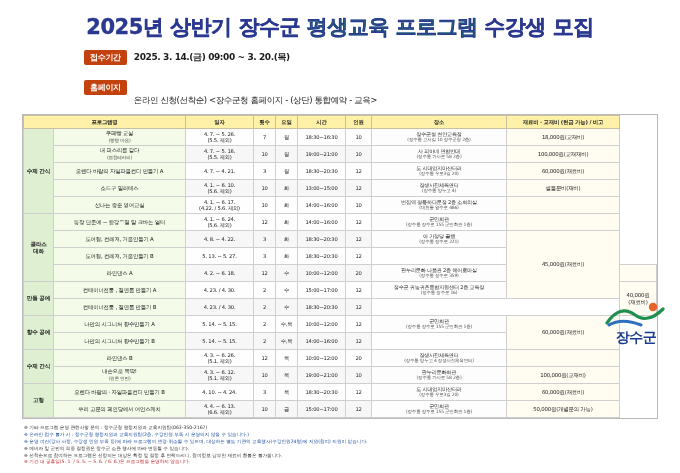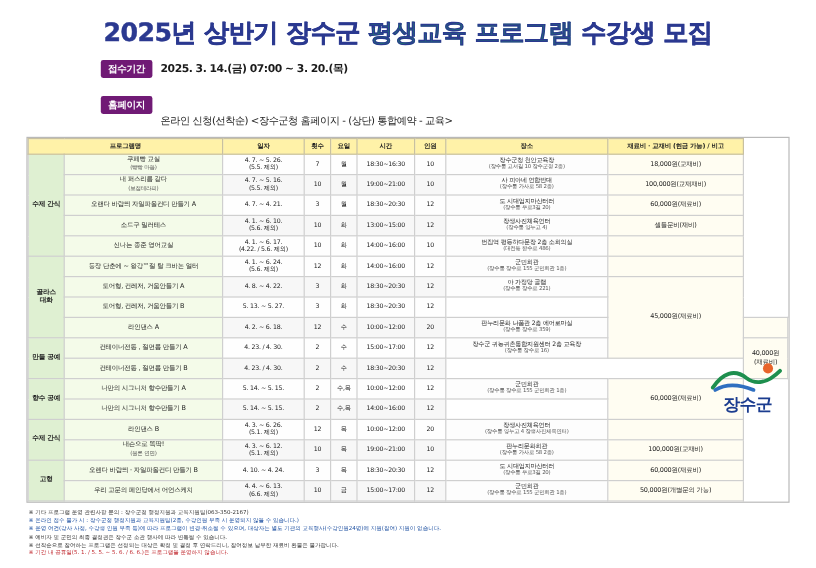--- a/index.html
+++ b/index.html
@@ -40,21 +40,21 @@
     font-size: 8.5px;
     color: #222;
   }
   .info-row {
     display: flex;
     align-items: center;
     margin-bottom: 3px;
   }
   .tag {
     display: inline-block;
-    background: #701a75;
+    background: #c2410c;
     color: #fff;
     font-size: 8px;
     font-weight: bold;
     padding: 2px 6px;
     border-radius: 2px;
     margin-right: 7px;
     white-space: nowrap;
     letter-spacing: -0.3px;
   }
   .info-text {
@@ -123,21 +123,21 @@
     line-height: 1.5;
     width: 440px;
   }
   .notes div { white-space: nowrap; }
   .notes .blue { color: #1b4ea0; }
   .notes .red { color: #c0272d; }
 
   
   .logo {
     position: absolute;
-    right: 26px;
+    right: 13px;
     bottom: 16px;
     text-align: center;
   }
   .logo .mark {
     width: 62px;
     height: 26px;
     position: relative;
     margin: 0 auto 2px auto;
   }
   .logo .mark svg { display: block; }
@@ -155,21 +155,21 @@
 
   <div class="title-wrap">
     <div class="title">
       <span class="accent2">2025년 상반기 장수군 </span><span class="accent">평생교육 프로그램 </span><span class="accent2">수강생 모집</span>
     </div>
   </div>
 
   <div class="info">
     <div class="info-row">
       <span class="tag">접수기간</span>
-      <span class="info-text">2025. 3. 14.(금) 07:00 ~ 3. 20.(목)</span>
+      <span class="info-text">2025. 3. 14.(금) 09:00 ~ 3. 20.(목)</span>
     </div>
     <div class="info-row">
       <span class="tag">홈페이지</span>
       <span class="info-text small">온라인 신청(선착순) &lt;장수군청 홈페이지 - (상단) 통합예약 - 교육&gt;</span>
     </div>
   </div>
 
   <div class="table-wrap">
     <table>
       <colgroup>

